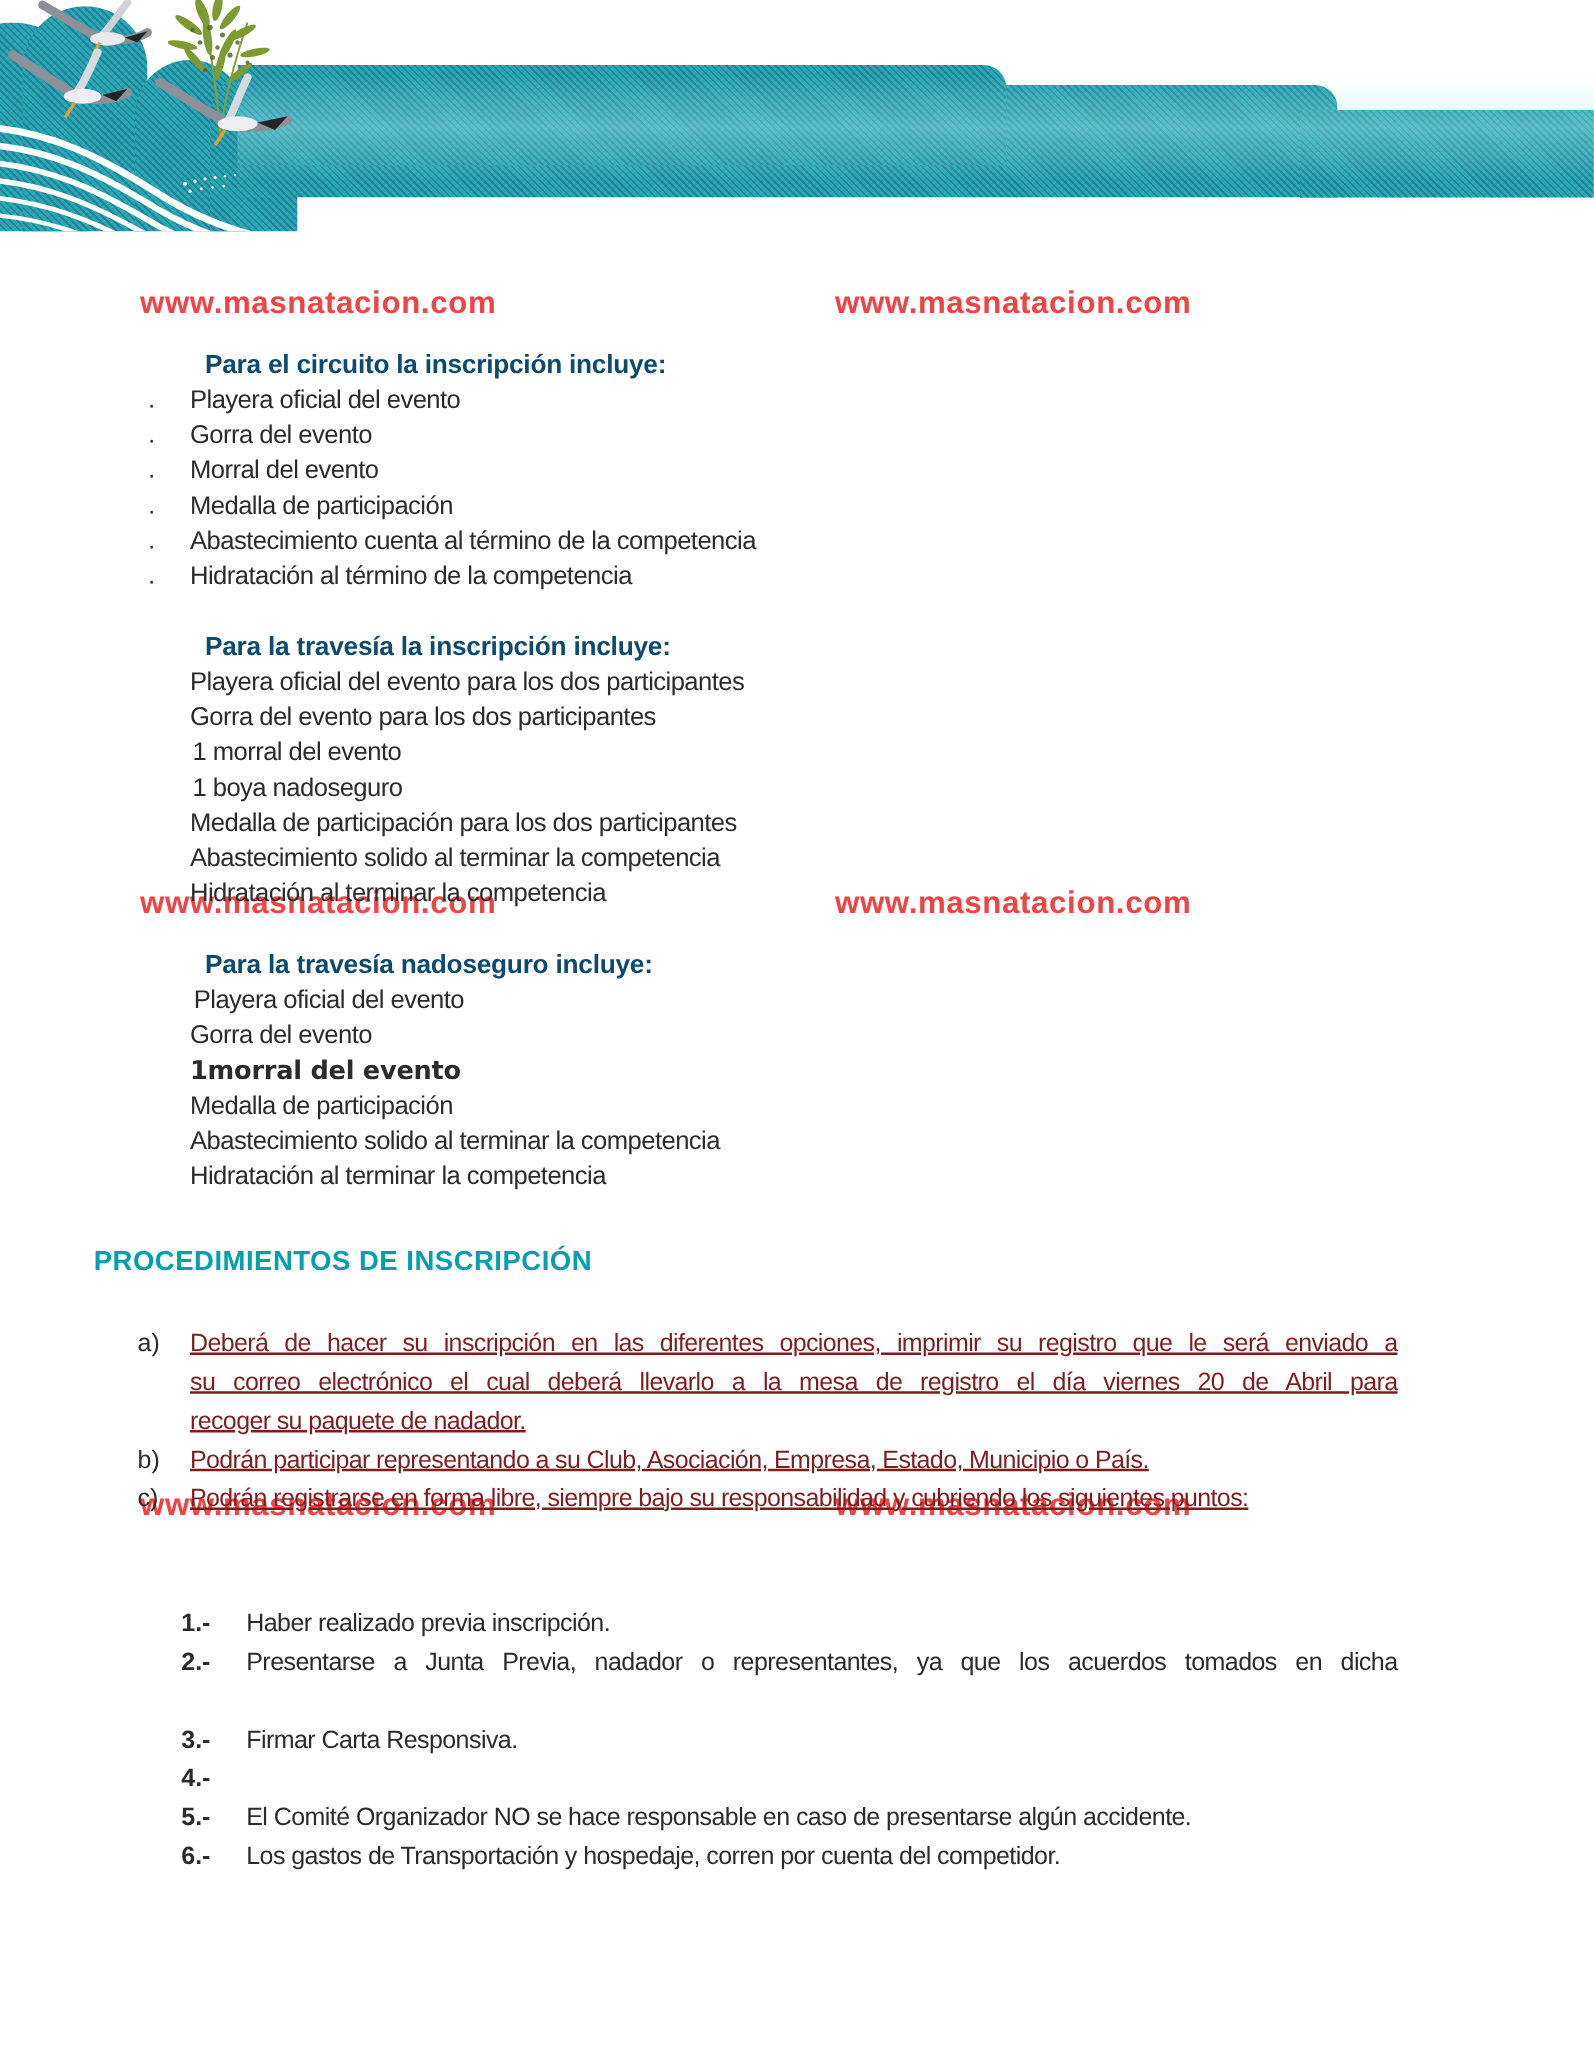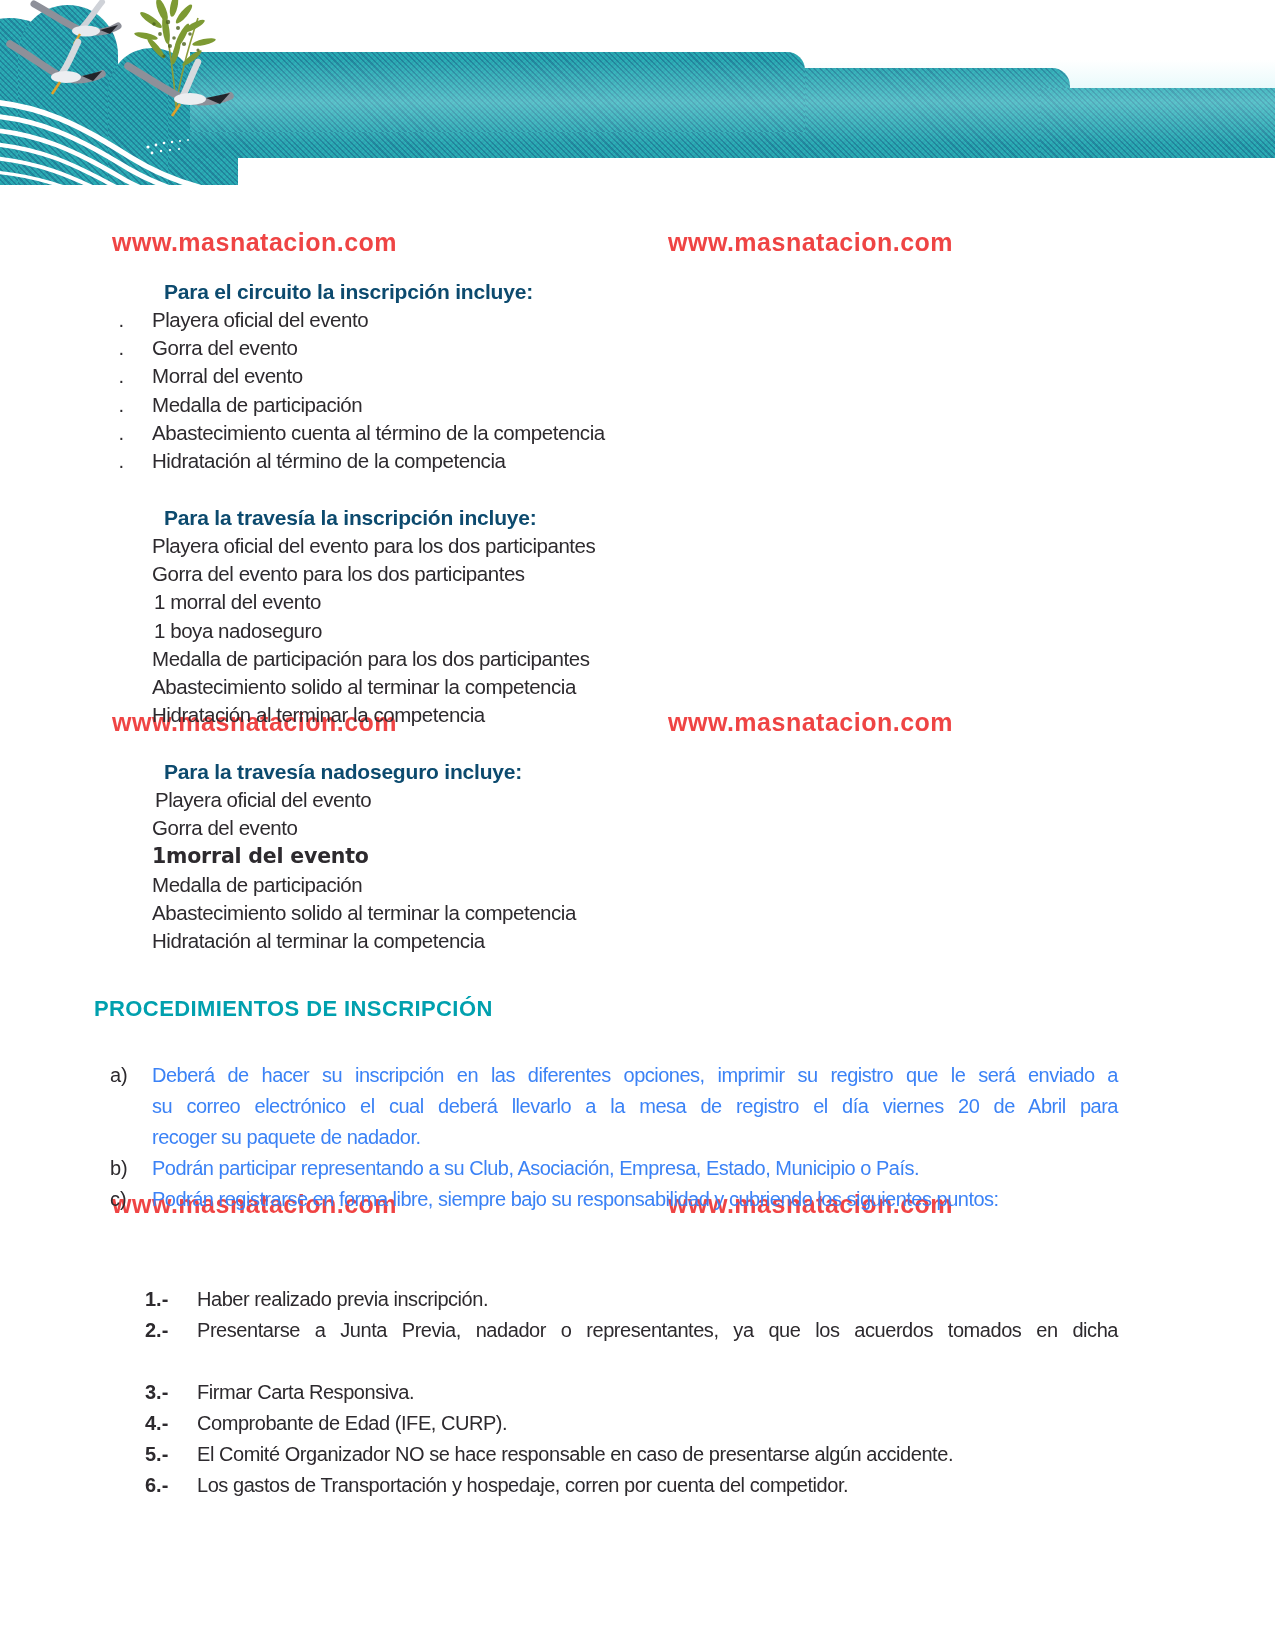--- a/index.html
+++ b/index.html
@@ -83,26 +83,26 @@
   }
   .bullet{
     position:absolute;
     color:#2d2a2e;
     font-size:20px;
     line-height:1;
   }
   .lightline{ font-family:"DejaVu Sans", sans-serif; font-weight:400; letter-spacing:-.2px;}
 
   #proc-head{
-    position:absolute;left:94px;top:996px;
+    position:absolute;left:75px;top:996px;
     color:#00a0ae;font-weight:700;font-size:22px;letter-spacing:.4px;
     white-space:nowrap;
   }
 
-  .alpha-item{position:absolute;color:#3b82f6;font-size:20px;letter-spacing:-.5px;}
+  .alpha-item{position:absolute;color:#7f1d1d;font-size:20px;letter-spacing:-.5px;text-decoration:underline;}
   .alpha-mark{position:absolute;color:#2d2a2e;font-size:20px;}
   .just2{text-align:justify;text-align-last:justify;}
 
   .num-mark{position:absolute;color:#2d2a2e;font-size:20px;font-weight:600;}
   .num-item{position:absolute;color:#2d2a2e;font-size:20px;letter-spacing:-.45px;}
 </style>
 </head>
 <body>
 
 <div id="banner">
@@ -246,18 +246,17 @@
     <div class="alpha-item" style="left: 152px; top: 1157px; width: 966px;">Podrán participar representando a su Club, Asociación, Empresa, Estado, Municipio o País.</div>
     <div class="alpha-mark" style="left: 110px; top: 1188px;">c)</div>
     <div class="alpha-item" style="left: 152px; top: 1188px; width: 966px;">Podrán registrarse en forma libre, siempre bajo su responsabilidad y cubriendo los siguientes puntos:</div>
     <div class="num-mark" style="left: 145px; top: 1288px;">1.-</div>
     <div class="num-item" style="left: 197px; top: 1288px; width: 921px;">Haber realizado previa inscripción.</div>
     <div class="num-mark" style="left: 145px; top: 1319px;">2.-</div>
     <div class="num-item just2" style="left: 197px; top: 1319px; width: 921px;">Presentarse a Junta Previa, nadador o representantes, ya que los acuerdos tomados en dicha</div>
     <div class="num-mark" style="left: 145px; top: 1381px;">3.-</div>
     <div class="num-item" style="left: 197px; top: 1381px; width: 921px;">Firmar  Carta Responsiva.</div>
     <div class="num-mark" style="left: 145px; top: 1412px;">4.-</div>
-    <div class="num-item" style="left: 197px; top: 1412px; width: 921px;">Comprobante de Edad (IFE, CURP).</div>
     <div class="num-mark" style="left: 145px; top: 1443px;">5.-</div>
     <div class="num-item" style="left: 197px; top: 1443px; width: 921px;">El Comité Organizador NO se hace responsable en  caso de presentarse algún accidente.</div>
     <div class="num-mark" style="left: 145px; top: 1474px;">6.-</div>
     <div class="num-item" style="left: 197px; top: 1474px; width: 921px;">Los gastos de Transportación y hospedaje, corren por cuenta del competidor.</div>
   </div>
 
 </body></html>

